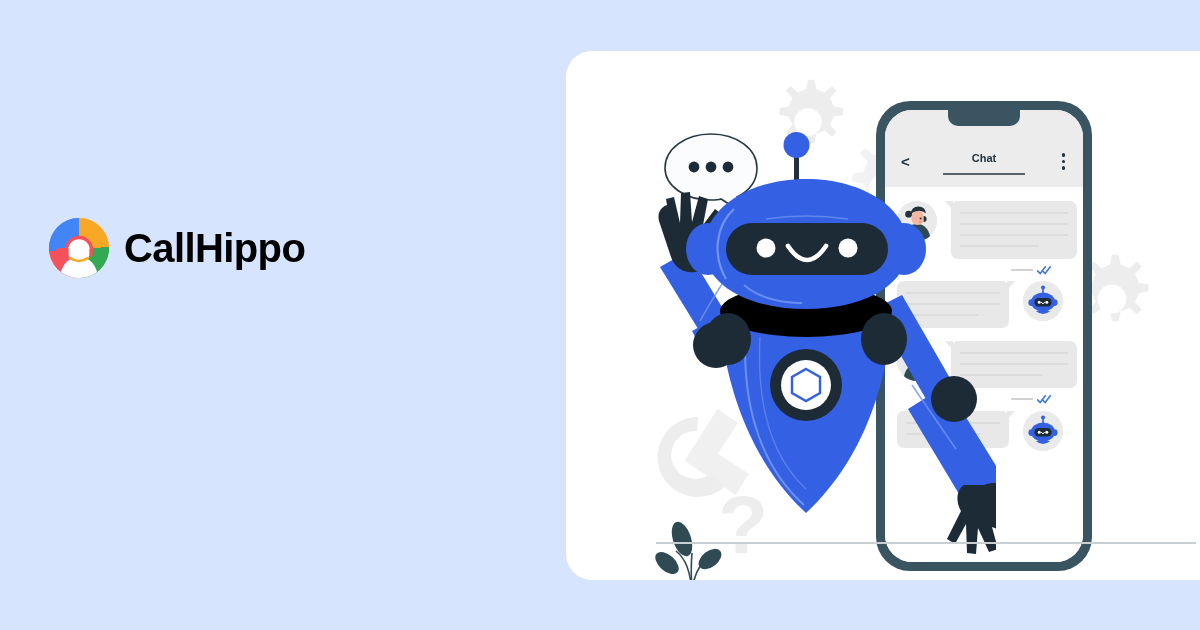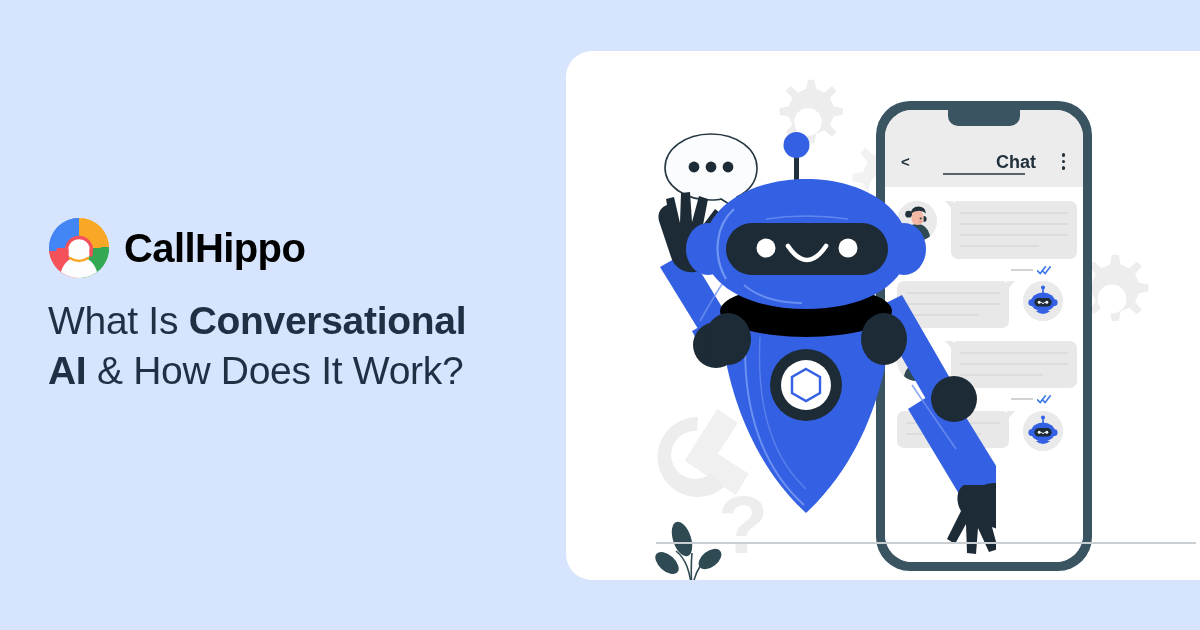--- a/index.html
+++ b/index.html
@@ -121,24 +121,23 @@
     position: absolute;
     left: 16px; top: 44px;
     font-size: 15px; font-weight: 700;
     color: #22323d;
     line-height: 1;
   }
   .phone-title {
     position: absolute;
     left: 50%; top: 42px;
     transform: translateX(-50%);
-    font-size: 18px; font-weight: 700;
+    font-size: 11px; font-weight: 700;
     color: #22323d;
     text-align: center;
-    margin-left: 32px;
   }
   .phone-title-rule {
     position: absolute;
     left: 50%; top: 63px;
     transform: translateX(-50%);
     width: 82px; height: 1.5px;
     background: #55636c;
   }
   .phone-dots {
     position: absolute;
@@ -238,24 +237,20 @@
 
           <path d="M18.5 33 a 12.5 12.5 0 0 1 25 0" fill="none" stroke="#f4515b" stroke-width="3.4" stroke-linecap="round"></path>
           <path d="M19 33 l 0 5 M43 33 l 0 5" stroke="#f4515b" stroke-width="3.4" stroke-linecap="round"></path>
           <path d="M22 41 q 9 6 18 0" fill="none" stroke="#f9a825" stroke-width="2.6" stroke-linecap="round"></path>
         </g>
       </svg>
     </div>
     <div class="brand-name">CallHippo</div>
   </div>
 
-  <div class="headline">
-    <span>What Is </span><b>Conversational</b><br>
-    <b>AI</b><span> &amp; How Does It Work?</span>
-  </div>
 
 </div>
 
 <div class="art-card">
 
   <svg class="gear" style="left:196px; top:25px;" width="92" height="92" viewBox="0 0 100 100">
     <g fill="#ededed">
       <path d="M50 4 l7 0 2 10 9 4 8-7 5 5 -7 8 4 9 10 2 0 7 -10 2 -4 9 7 8 -5 5 -8-7 -9 4 -2 10 -7 0 -2-10 -9-4 -8 7 -5-5 7-8 -4-9 -10-2 0-7 10-2 4-9 -7-8 5-5 8 7 9-4 z"></path>
     </g>
     <circle cx="50" cy="50" r="15" fill="#ffffff"></circle>

